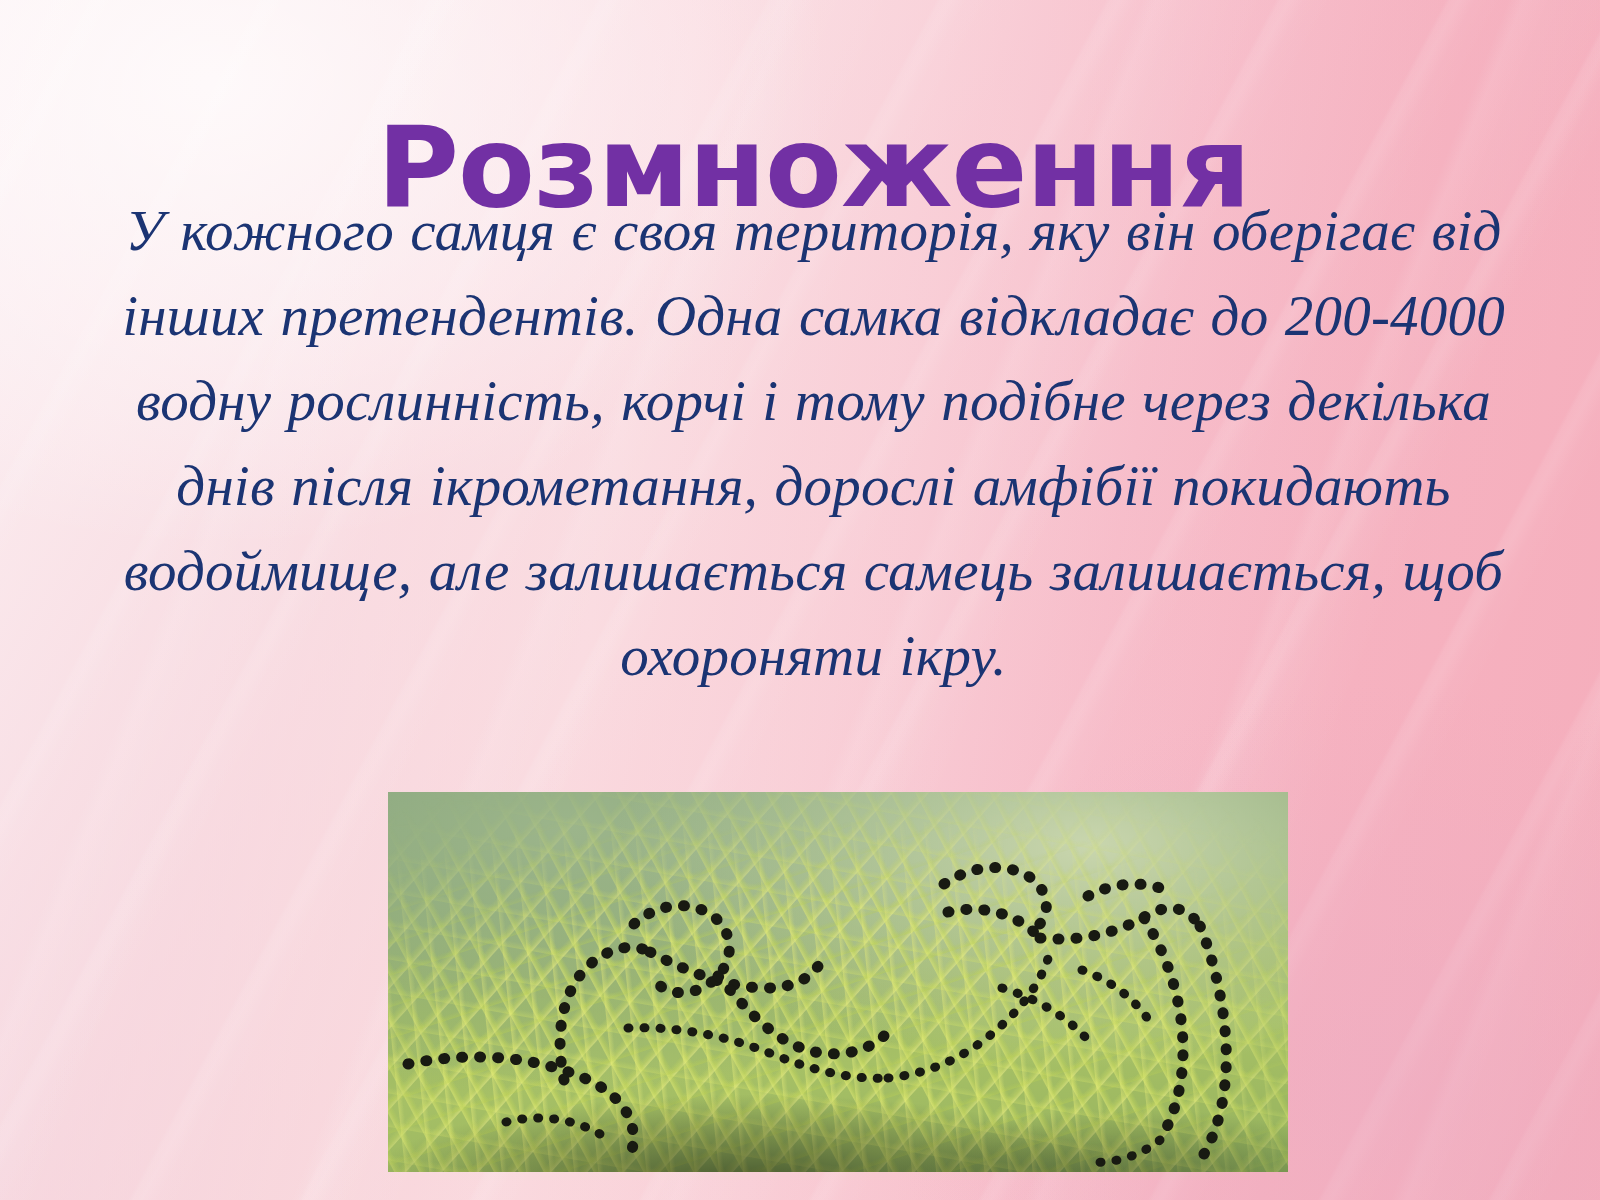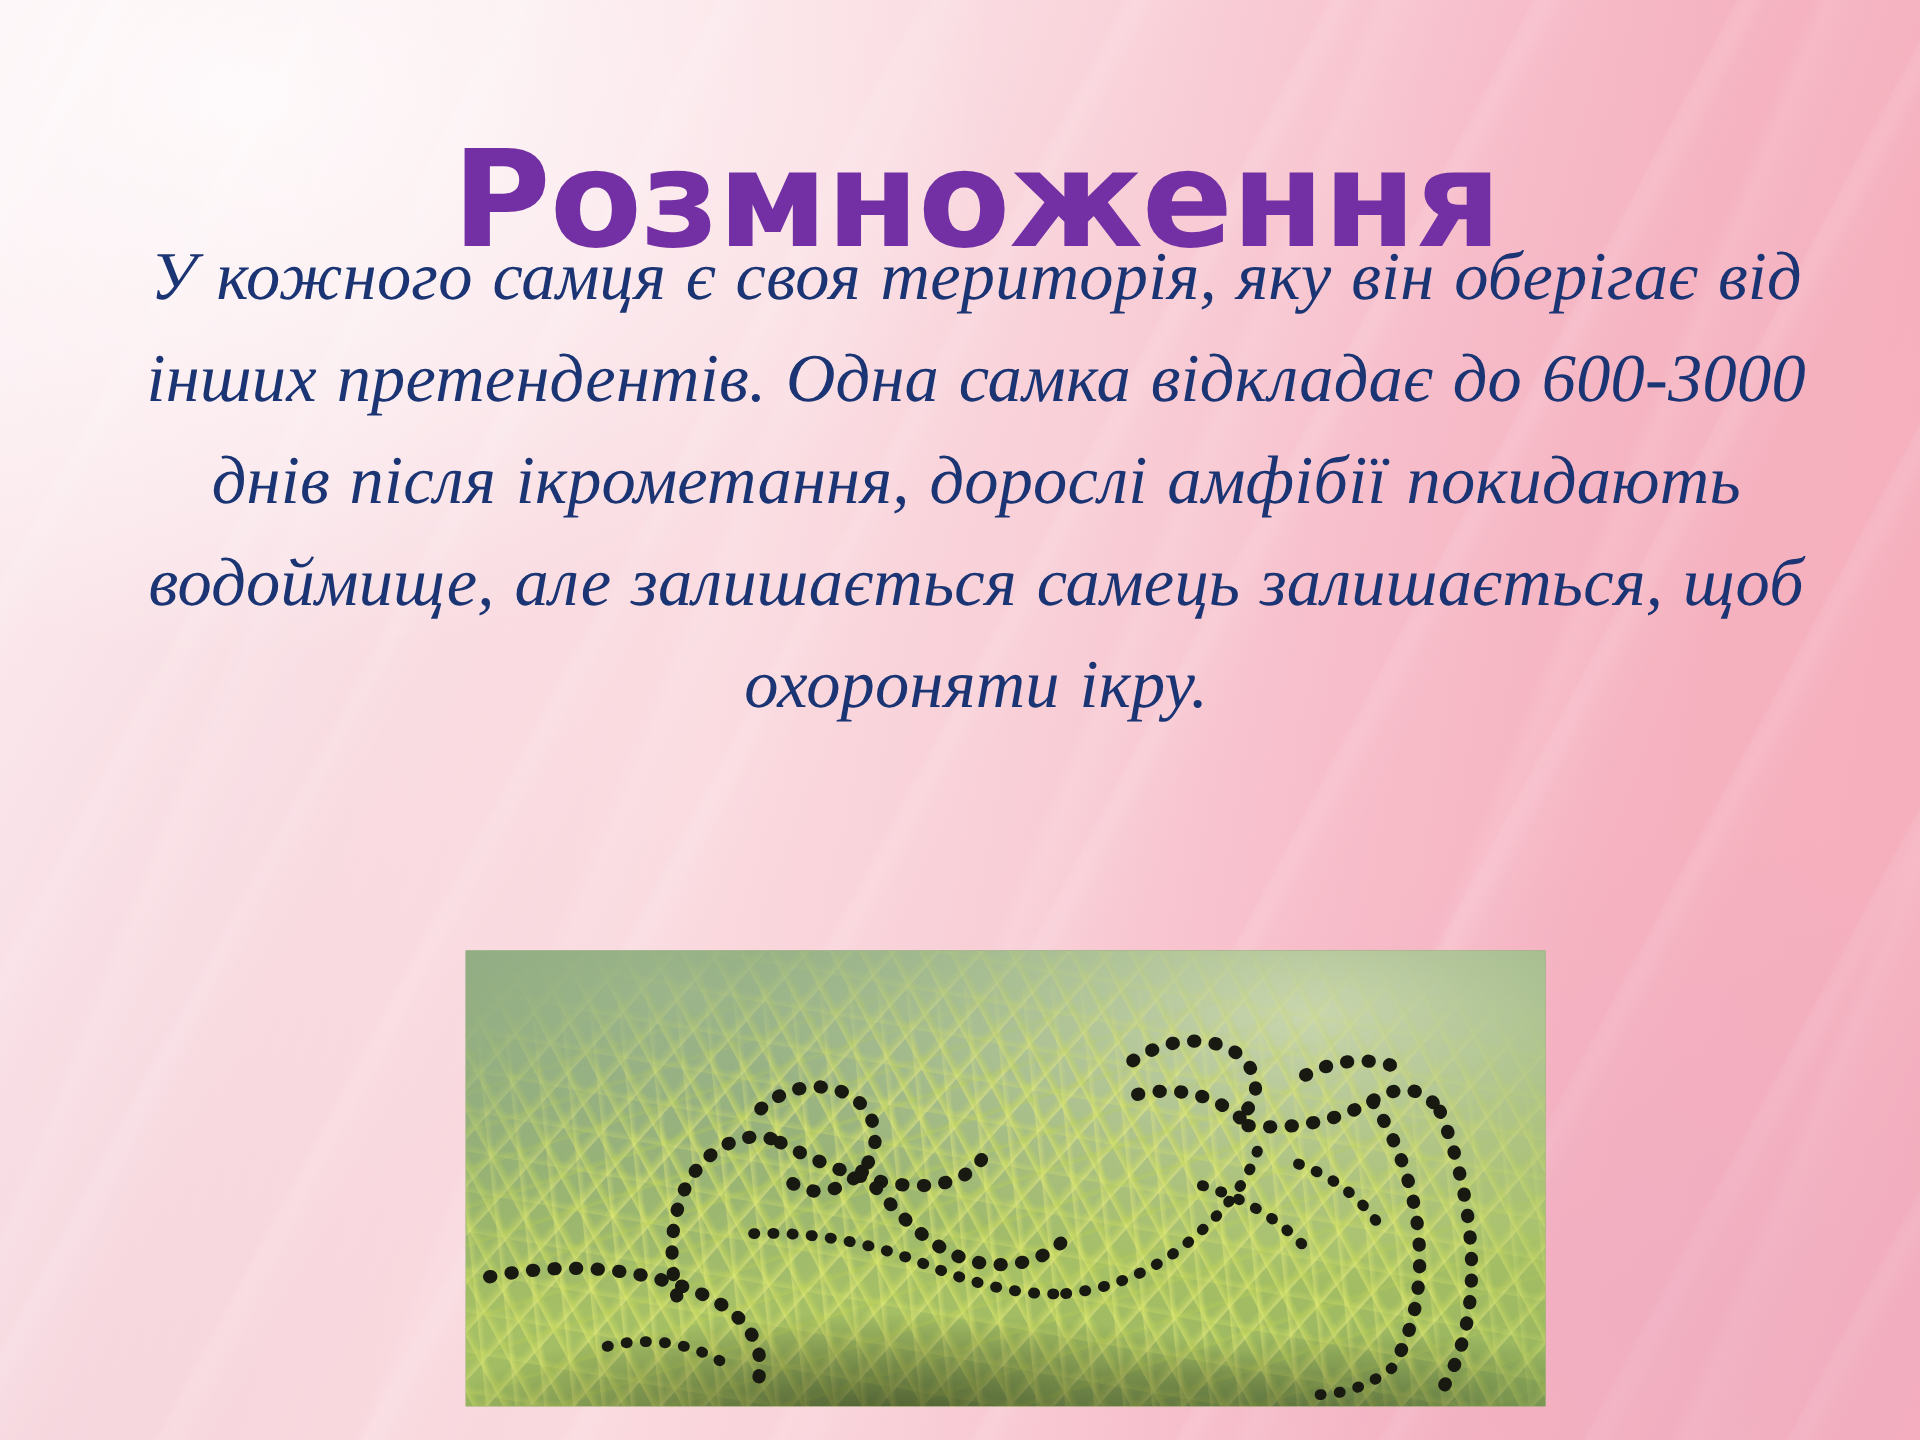--- a/index.html
+++ b/index.html
@@ -200,21 +200,22 @@
 
   <div class="glow-tl"></div>
   <div class="streaks"></div>
   <div class="streaks b"></div>
   <div class="glow-br"></div>
 
   <h1 id="title">Розмноження</h1>
 
   <div id="body-text">
     <span class="ln">У кожного самця є своя територія, яку він оберігає від</span>
-    <span class="ln">інших претендентів. Одна самка відкладає до 600-3000</span>
+    <span class="ln">інших претендентів. Одна самка відкладає до 200-4000</span>
+    <span class="ln">водну рослинність, корчі і тому подібне через декілька</span>
     <span class="ln">днів після ікрометання, дорослі амфібії покидають</span>
     <span class="ln">водоймище, але залишається самець залишається, щоб</span>
     <span class="ln">охороняти ікру.</span>
   </div>
 
   <div id="photo" title="Шнури ікри жаби, намотані на водну рослинність">
     <div class="photo-water"></div>
     <div class="algae"></div>
     <div class="algae2"></div>
     <div class="photo-dark"></div>

